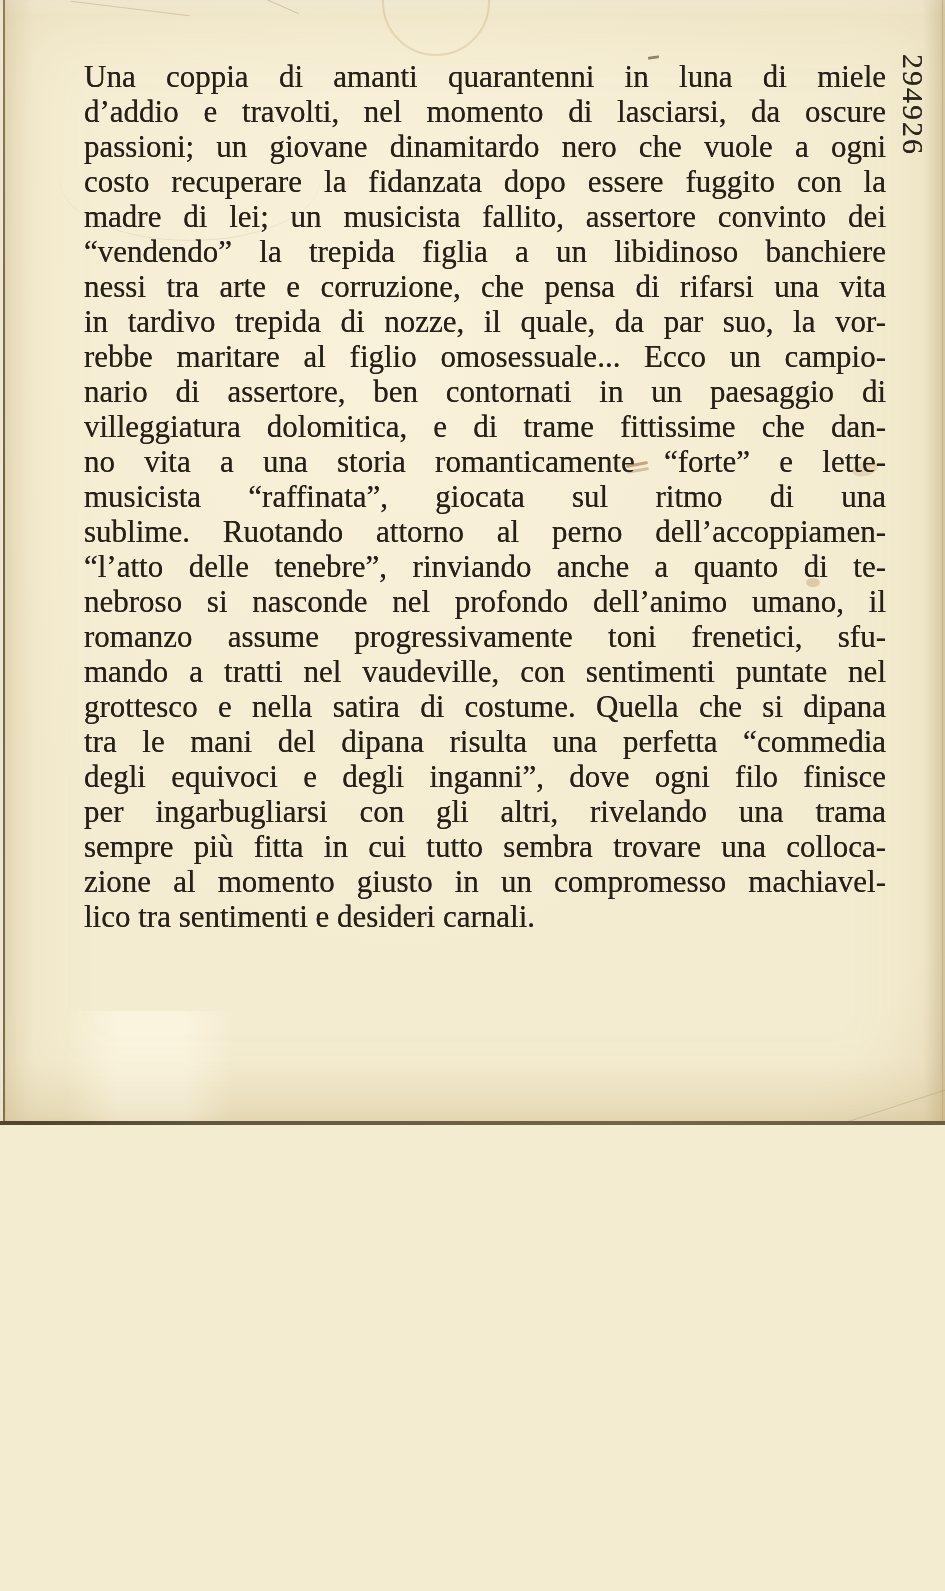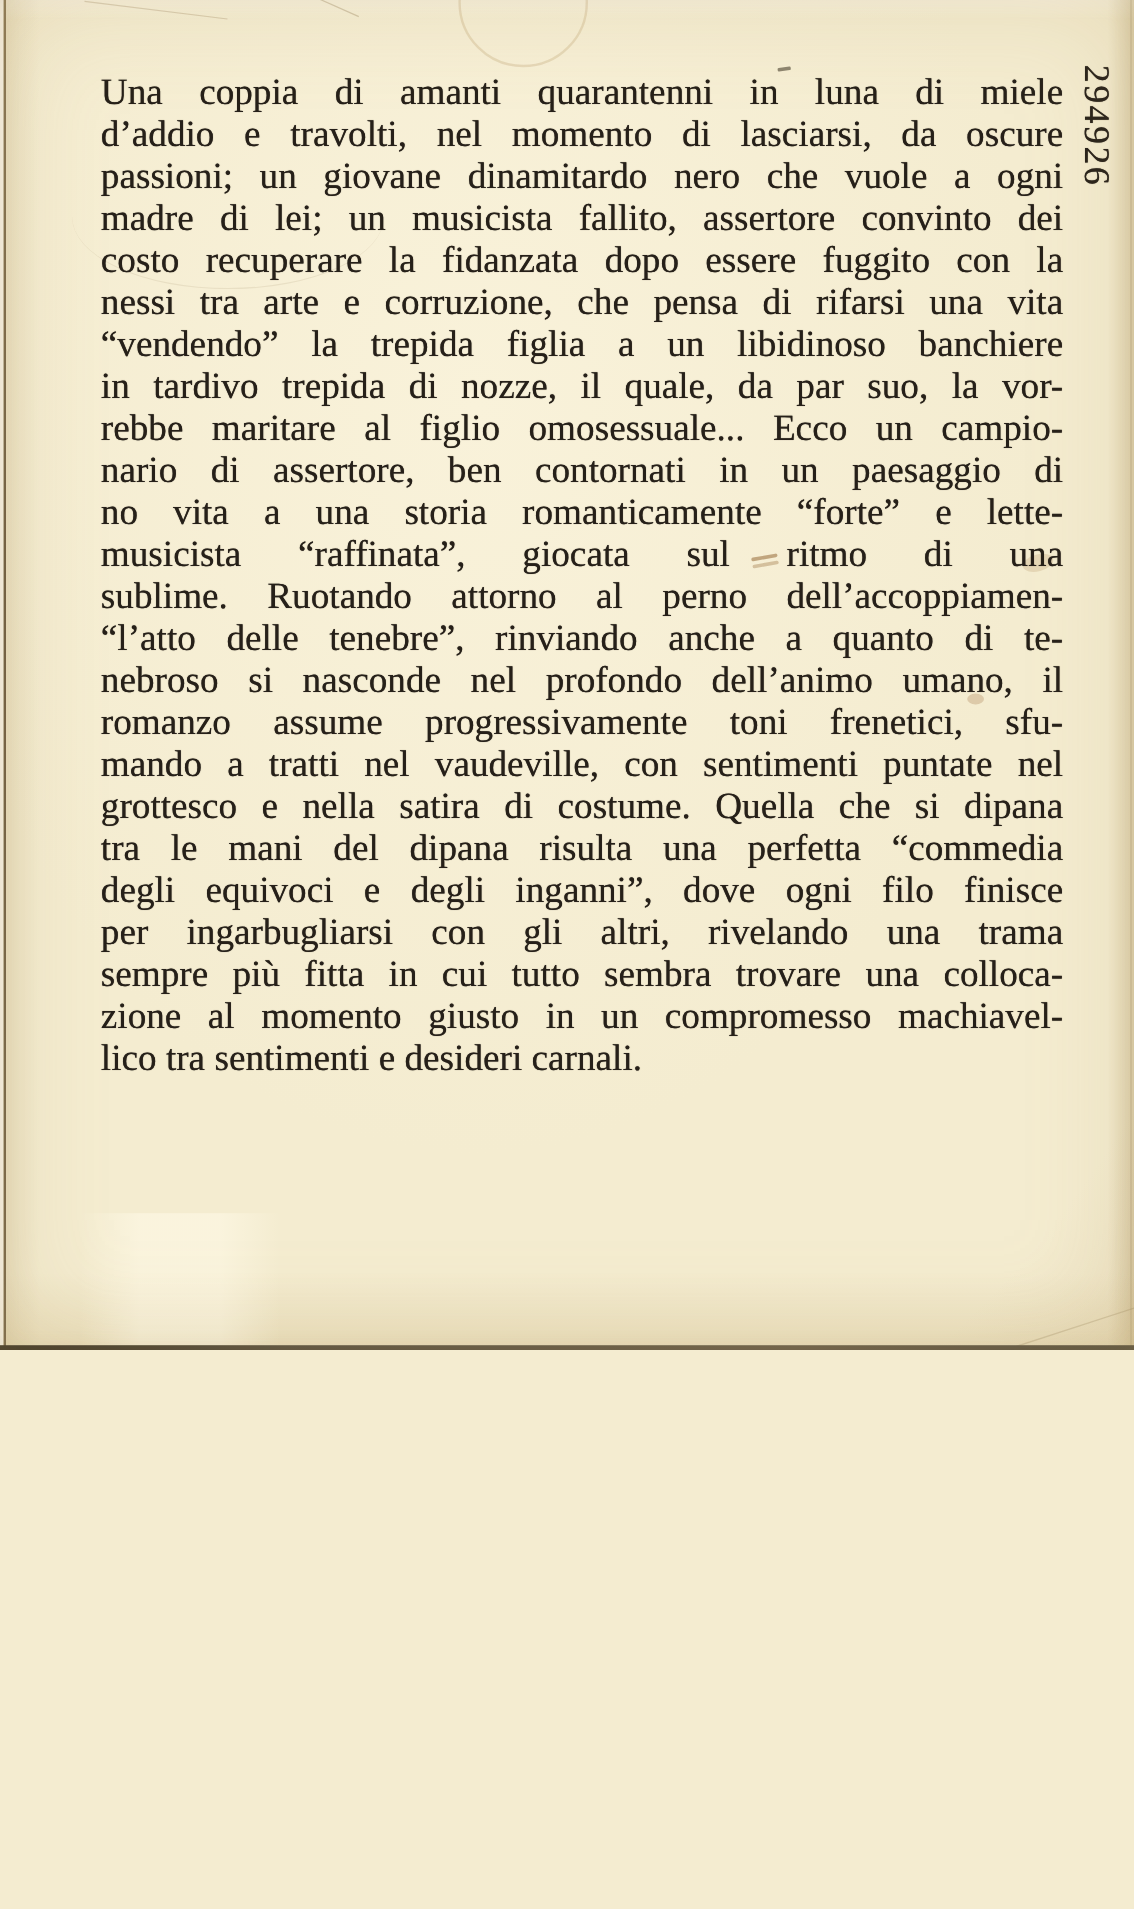--- a/index.html
+++ b/index.html
@@ -106,27 +106,28 @@
   <div class="crease-3"></div>
   <div class="crease-4"></div>
   <div class="speck-1"></div>
   <div class="speck-2"></div>
   <div class="speck-3"></div>
 
   <div class="text-block">
     <div class="line">Una coppia di amanti quarantenni in luna di miele</div>
     <div class="line">d’addio e travolti, nel momento di lasciarsi, da oscure</div>
     <div class="line">passioni; un giovane dinamitardo nero che vuole a ogni</div>
+    <div class="line">costo recuperare la fidanzata dopo essere fuggito con la</div>
     <div class="line">madre di lei; un musicista fallito, assertore convinto dei</div>
-    <div class="line">costo recuperare la fidanzata dopo essere fuggito con la</div>
+    <div class="line">“vendendo” la trepida figlia a un libidinoso banchiere</div>
     <div class="line">nessi tra arte e corruzione, che pensa di rifarsi una vita</div>
-    <div class="line">“vendendo” la trepida figlia a un libidinoso banchiere</div>
     <div class="line">in tardivo trepida di nozze, il quale, da par suo, la vor-</div>
     <div class="line">rebbe maritare al figlio omosessuale... Ecco un campio-</div>
     <div class="line">nario di assertore, ben contornati in un paesaggio di</div>
+    <div class="line">villeggiatura dolomitica, e di trame fittissime che dan-</div>
     <div class="line">no vita a una storia romanticamente “forte” e lette-</div>
     <div class="line">musicista “raffinata”, giocata sul ritmo di una</div>
     <div class="line">sublime. Ruotando attorno al perno dell’accoppiamen-</div>
     <div class="line">“l’atto delle tenebre”, rinviando anche a quanto di te-</div>
     <div class="line">nebroso si nasconde nel profondo dell’animo umano, il</div>
     <div class="line">romanzo assume progressivamente toni frenetici, sfu-</div>
     <div class="line">mando a tratti nel vaudeville, con sentimenti puntate nel</div>
     <div class="line">grottesco e nella satira di costume. Quella che si dipana</div>
     <div class="line">tra le mani del dipana risulta una perfetta “commedia</div>
     <div class="line">degli equivoci e degli inganni”, dove ogni filo finisce</div>

